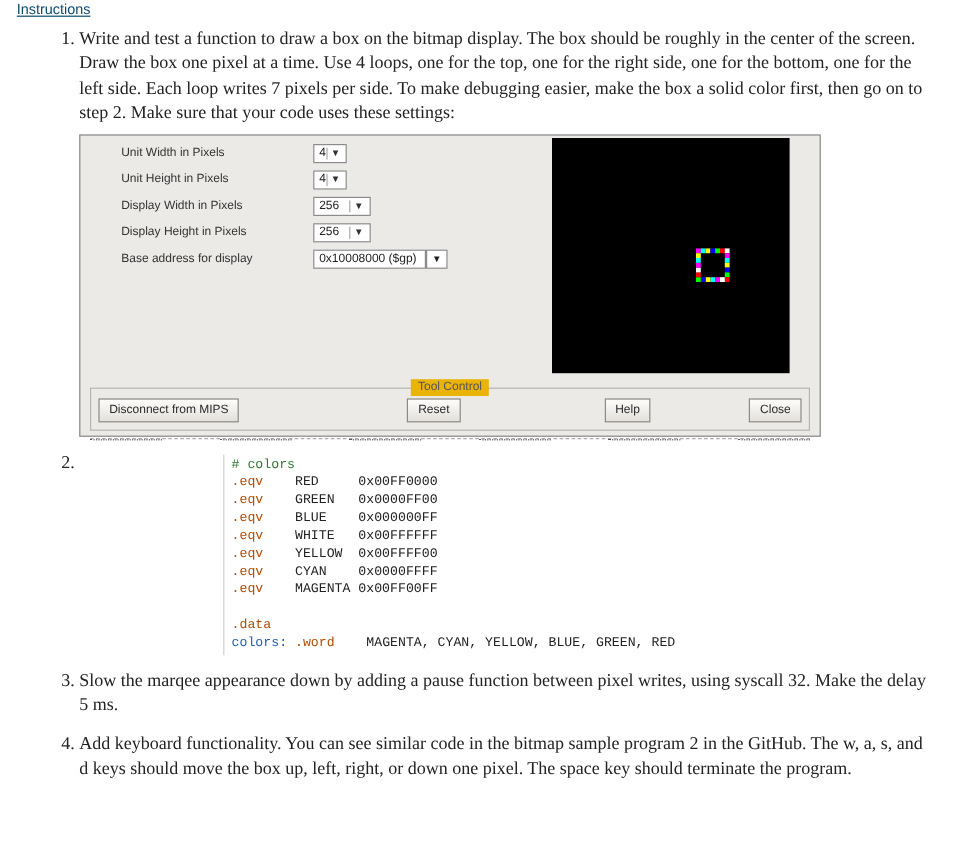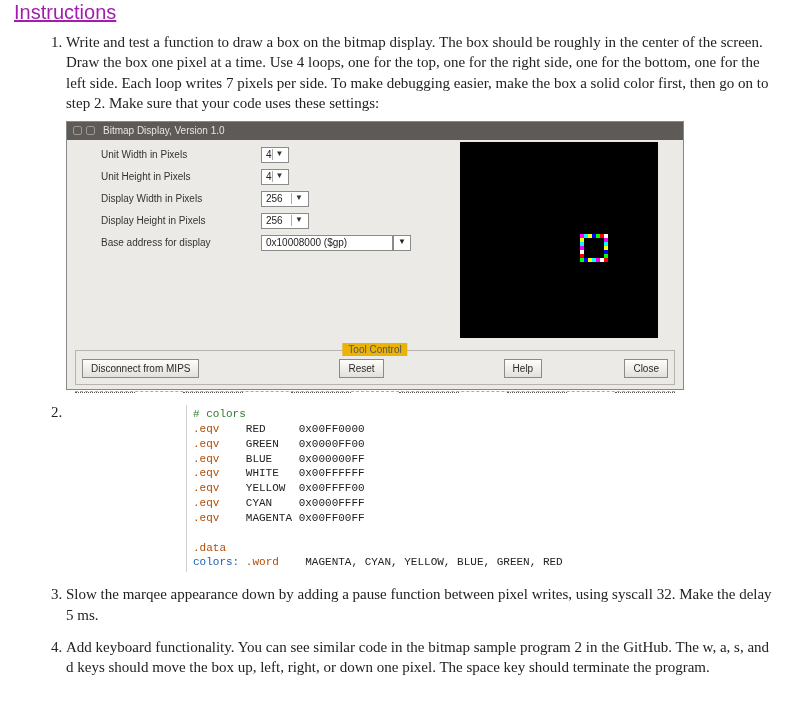--- a/index.html
+++ b/index.html
@@ -7,23 +7,23 @@
     margin: 0;
     padding: 0;
     font-family: Georgia, 'Times New Roman', serif;
     font-size: 15px;
     color: #222;
     background: #fff;
     width: 794px;
   }
   .page { padding: 0 14px 20px 14px; }
   .inst-title {
-    color: #a21caf;
+    color: #0c4a6e;
     text-decoration: underline;
-    font-size: 20px;
+    font-size: 12px;
     padding: 1px 0 8px 0;
     font-family: Arial, Helvetica, sans-serif;
   }
   ol.main { margin: 0; padding-left: 52px; }
   ol.main > li { margin-bottom: 12px; line-height: 1.35; }
 
   
   .bmp-window {
     border: 1px solid #888;
     background: #eceae7;
@@ -56,21 +56,21 @@
   .bmp-left { flex: 0 0 320px; padding: 2px 0 0 24px; }
   .setting-row { display: flex; align-items: center; height: 22px; }
   .setting-row .lbl { flex: 0 0 160px; color: #333; font-size: 10px; }
   .setting-row .ctl {
     border: 1px solid #8b8b8b; background: #fff; height: 16px;
     display: inline-flex; align-items: center; padding: 0 2px 0 4px;
     font-size: 10px; color: #222;
   }
   .setting-row .ctl.small { width: 28px; }
   .setting-row .ctl.med   { width: 48px; }
-  .setting-row .ctl.wide  { width: 132px; }
+  .setting-row .ctl.wide  { width: 94px; }
   .setting-row .ctl.arrow-only { width: 18px; padding: 0; justify-content: center; }
   .dd-arrow {
     border-left: 1px solid #aaa; margin-left: auto; padding: 0 3px; color:#333;
     font-size: 8px;
   }
   .bmp-display {
     width: 198px; height: 196px; background: #000; margin-left: auto; margin-right: 4px;
     position: relative;
   }
   
@@ -121,25 +121,20 @@
 
 <div class="page">
   <div class="inst-title">Instructions</div>
 
   <ol class="main">
 
     <li>
       <span>Write and test a function to draw a box on the bitmap display. The box should be roughly in the center of the screen. Draw the box one pixel at a time. Use 4 loops, one for the top, one for the right side, one for the bottom, one for the left side. Each loop writes 7 pixels per side. To make debugging easier, make the box a solid color first, then go on to step 2. Make sure that your code uses these settings:</span>
 
       <div class="bmp-window">
-        <div class="bmp-titlebar">
-          <span class="tb-btn"></span>
-          <span class="tb-btn"></span>
-          <span style="margin-left:4px;">Bitmap Display, Version 1.0</span>
-        </div>
         <div class="bmp-body">
           <div class="bmp-left">
             <div class="setting-row">
               <span class="lbl">Unit Width in Pixels</span>
               <span class="ctl small">
                 <span>4</span>
                 <span class="dd-arrow">▼</span>
               </span>
             </div>
             <div class="setting-row">

